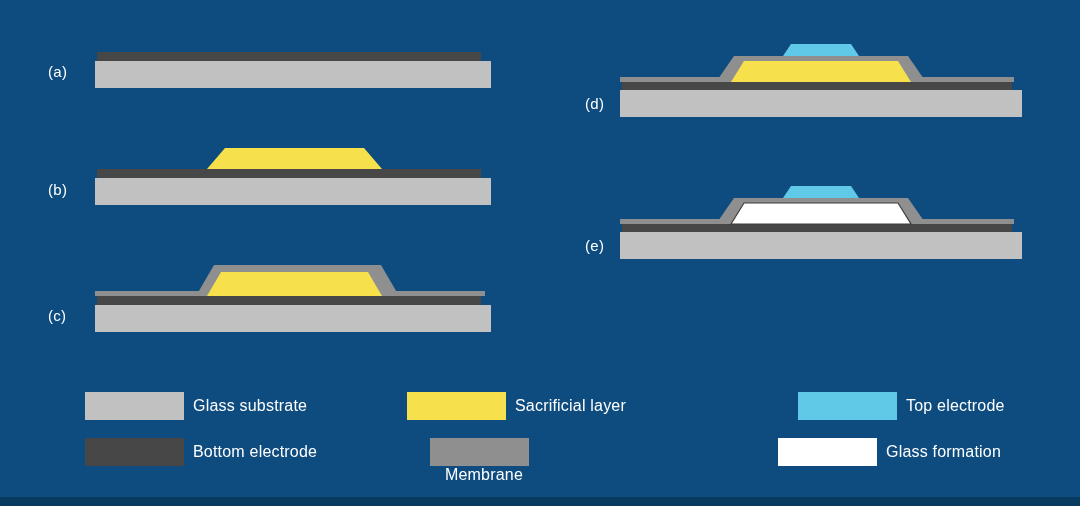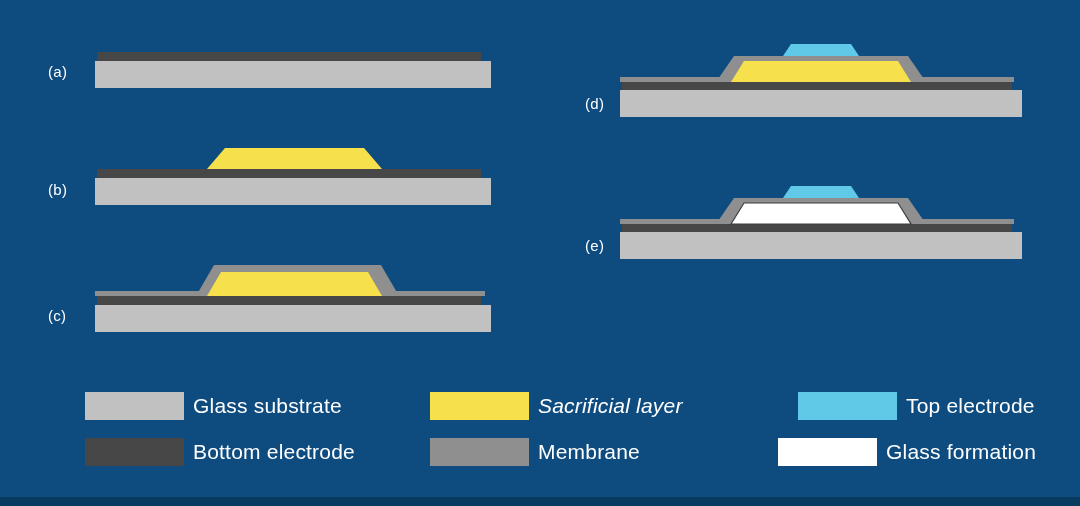--- a/index.html
+++ b/index.html
@@ -24,21 +24,21 @@
   .f-cavity { fill: var(--c-cavity, #ffffff); stroke: var(--c-cavity-outline, #3c3c3c); stroke-width:1.2; }
 
   .legend-item { position:absolute; display:flex; align-items:center; height:28px; }
   .swatch { width:99px; height:28px; margin-right:9px; flex:0 0 auto; }
   .sw-substrate { background: var(--c-substrate, #c1c1c1); }
   .sw-electrode { background: var(--c-bottom-electrode, #474747); }
   .sw-sacrificial { background: var(--c-sacrificial, #f6e14d); }
   .sw-membrane { background: var(--c-membrane, #8f8f8f); }
   .sw-top-electrode { background: var(--c-top-electrode, #5fc9e7); }
   .sw-cavity { background: var(--c-cavity, #ffffff); }
-  .legend-label { color: var(--c-text, #ffffff); font-size:21px; letter-spacing:0.2px; white-space:nowrap; }
+  .legend-label { color: var(--c-text, #ffffff); font-size:16px; letter-spacing:0.2px; white-space:nowrap; }
 
   .footer-bar {
     position:absolute; left:0; bottom:0; width:100%; height:9px;
     background: var(--c-footer, #093a60);
   }
 </style>
 </head>
 <body>
 
 <div class="screen">
@@ -97,25 +97,25 @@
 
   <div>
     <div class="legend-item" style="left:85px; top:392px;">
       <div class="swatch sw-substrate"></div>
       <span class="legend-label">Glass substrate</span>
     </div>
     <div class="legend-item" style="left:85px; top:438px;">
       <div class="swatch sw-electrode"></div>
       <span class="legend-label">Bottom electrode</span>
     </div>
-    <div class="legend-item" style="left:430px; top:392px;font-style:italic;">
+    <div class="legend-item" style="left:407px; top:392px;">
       <div class="swatch sw-sacrificial"></div>
       <span class="legend-label">Sacrificial layer</span>
     </div>
-    <div class="legend-item" style="left:430px; top:438px;">
+    <div class="legend-item" style="left:430px; top:438px;flex-direction:column;">
       <div class="swatch sw-membrane"></div>
       <span class="legend-label">Membrane</span>
     </div>
     <div class="legend-item" style="left:778px; top:392px;margin-left:20px;">
       <div class="swatch sw-top-electrode"></div>
       <span class="legend-label">Top electrode</span>
     </div>
     <div class="legend-item" style="left:778px; top:438px;">
       <div class="swatch sw-cavity"></div>
       <span class="legend-label">Glass formation</span>

